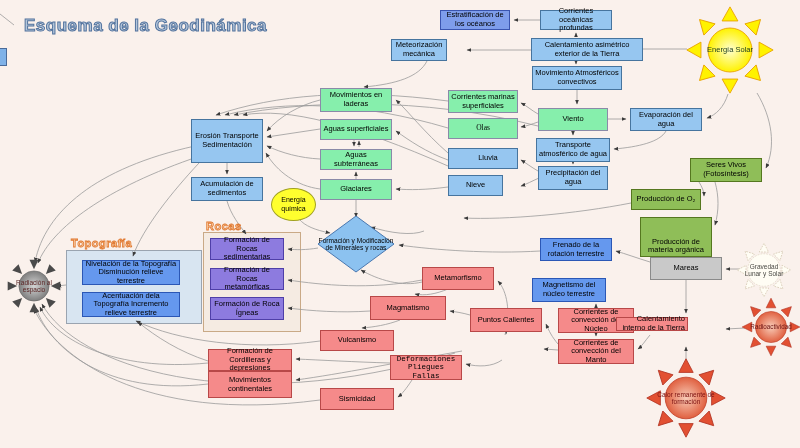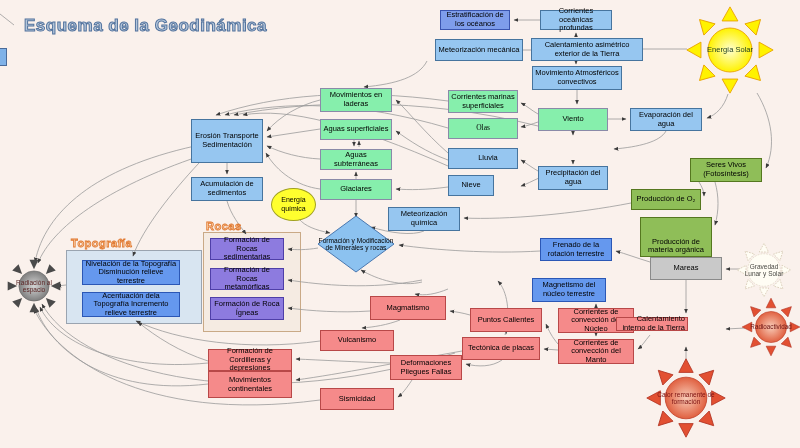--- a/index.html
+++ b/index.html
@@ -131,21 +131,21 @@
       <path marker-end="url(#ah)" d="M356,200 L356,217"></path>
     </g>
   </svg>
 
   <div class="node peri" style="left:440px;top:10px;width:70px;height:20px;">
       <span>Estratificación de los océanos</span>
     </div>
   <div class="node b" style="left:540px;top:10px;width:72px;height:20px;">
       <span>Corrientes oceánicas profundas</span>
     </div>
-  <div class="node b" style="left:391px;top:39px;width:88px;height:22px;margin-left:44px;">
+  <div class="node b" style="left:391px;top:39px;width:56px;height:22px;">
       <span>Meteorización mecánica</span>
     </div>
   <div class="node b" style="left:531px;top:38px;width:112px;height:23px;">
       <span>Calentamiento asimétrico exterior de la Tierra</span>
     </div>
   <div class="node b" style="left:532px;top:66px;width:90px;height:24px;">
       <span>Movimiento Atmosféricos convectivos</span>
     </div>
   <div class="node lav" style="left:320px;top:88px;width:72px;height:24px;">
       <span>Movimientos en laderas</span>
@@ -161,47 +161,47 @@
     </div>
   <div class="node b" style="left:191px;top:119px;width:72px;height:44px;">
       <span>Erosión Transporte Sedimentación</span>
     </div>
   <div class="node lav" style="left:320px;top:119px;width:72px;height:21px;">
       <span>Aguas superficiales</span>
     </div>
   <div class="node lav" style="left:448px;top:118px;width:70px;height:21px;font-family:Liberation Serif, serif;">
       <span>Olas</span>
     </div>
+  <div class="node b" style="left:536px;top:138px;width:74px;height:24px;">
+      <span>Transporte atmosférico de agua</span>
+    </div>
   <div class="node lav" style="left:320px;top:149px;width:72px;height:21px;">
       <span>Aguas subterráneas</span>
     </div>
   <div class="node b" style="left:448px;top:148px;width:70px;height:21px;padding-left:12px;">
       <span>Lluvia</span>
     </div>
   <div class="node b" style="left:538px;top:166px;width:70px;height:24px;">
       <span>Precipitación del agua</span>
     </div>
   <div class="node grn" style="left:690px;top:158px;width:72px;height:24px;">
       <span>Seres Vivos (Fotosíntesis)</span>
     </div>
   <div class="node lav" style="left:320px;top:179px;width:72px;height:21px;">
       <span>Glaciares</span>
     </div>
-  <div class="node b" style="left:448px;top:175px;width:46px;height:21px;">
+  <div class="node b" style="left:448px;top:175px;width:55px;height:21px;">
       <span>Nieve</span>
     </div>
   <div class="node b" style="left:191px;top:177px;width:72px;height:24px;">
       <span>Acumulación de sedimentos</span>
     </div>
   <div class="node grn" style="left:631px;top:189px;width:70px;height:21px;">
       <span>Producción de O₂</span>
     </div>
-  <div class="node b" style="left:388px;top:207px;width:72px;height:24px;">
-      <span>Meteorización química</span>
-    </div>
   <div class="node grn" style="left:640px;top:217px;width:72px;height:40px;align-items:flex-end;">
       <span>Producción de materia orgánica</span>
     </div>
   <div class="node ellipse" style="left:271px;top:188px;width:45px;height:33px;">
       <span>Energía química</span>
     </div>
   <div class="node sb" style="left:540px;top:238px;width:72px;height:23px;">
       <span>Frenado de la rotación terrestre</span>
     </div>
   <div class="node gry" style="left:650px;top:257px;width:72px;height:23px;">
@@ -215,48 +215,48 @@
     </div>
   <div class="node pur" style="left:210px;top:297px;width:74px;height:23px;">
       <span>Formación de Roca Ígneas</span>
     </div>
   <div class="node sb" style="left:82px;top:260px;width:98px;height:25px;">
       <span>Nivelación de la Topografía Disminución relieve terrestre</span>
     </div>
   <div class="node sb" style="left:82px;top:292px;width:98px;height:25px;">
       <span>Acentuación dela Topografía Incremento relieve terrestre</span>
     </div>
+  <div class="node red" style="left:422px;top:267px;width:72px;height:23px;">
+      <span>Metamorfismo</span>
+    </div>
   <div class="node sb" style="left:532px;top:278px;width:74px;height:24px;">
       <span>Magnetismo del núcleo terrestre</span>
     </div>
   <div class="node red" style="left:370px;top:296px;width:76px;height:24px;">
       <span>Magmatismo</span>
     </div>
   <div class="node red" style="left:470px;top:308px;width:72px;height:24px;">
       <span>Puntos Calientes</span>
     </div>
   <div class="node red" style="left:558px;top:308px;width:76px;height:25px;">
       <span>Corrientes de convección del Núcleo</span>
     </div>
   <div class="node red" style="left:616px;top:317px;width:72px;height:14px;text-align:right;">
       <span>Calentamiento interno de la Tierra</span>
     </div>
   <div class="node red" style="left:320px;top:330px;width:74px;height:21px;">
       <span>Vulcanismo</span>
     </div>
-  <div class="node red" style="left:462px;top:337px;width:78px;height:23px;">
-      <span>Tectónica de placas</span>
-    </div>
   <div class="node red" style="left:558px;top:339px;width:76px;height:25px;">
       <span>Corrientes de convección del Manto</span>
     </div>
   <div class="node red" style="left:208px;top:349px;width:84px;height:22px;">
       <span>Formación de Cordilleras y depresiones</span>
     </div>
-  <div class="node red" style="left:390px;top:355px;width:72px;height:25px;">
+  <div class="node red" style="left:390px;top:355px;width:72px;height:25px;font-family:Liberation Mono, monospace;">
       <span>Deformaciones Pliegues Fallas</span>
     </div>
   <div class="node red" style="left:208px;top:371px;width:84px;height:27px;">
       <span>Movimientos continentales</span>
     </div>
   <div class="node red" style="left:320px;top:388px;width:74px;height:22px;">
       <span>Sismicidad</span>
     </div>
 
   <div class="diamond" style="left:317px;top:215px;width:78px;height:58px;">

